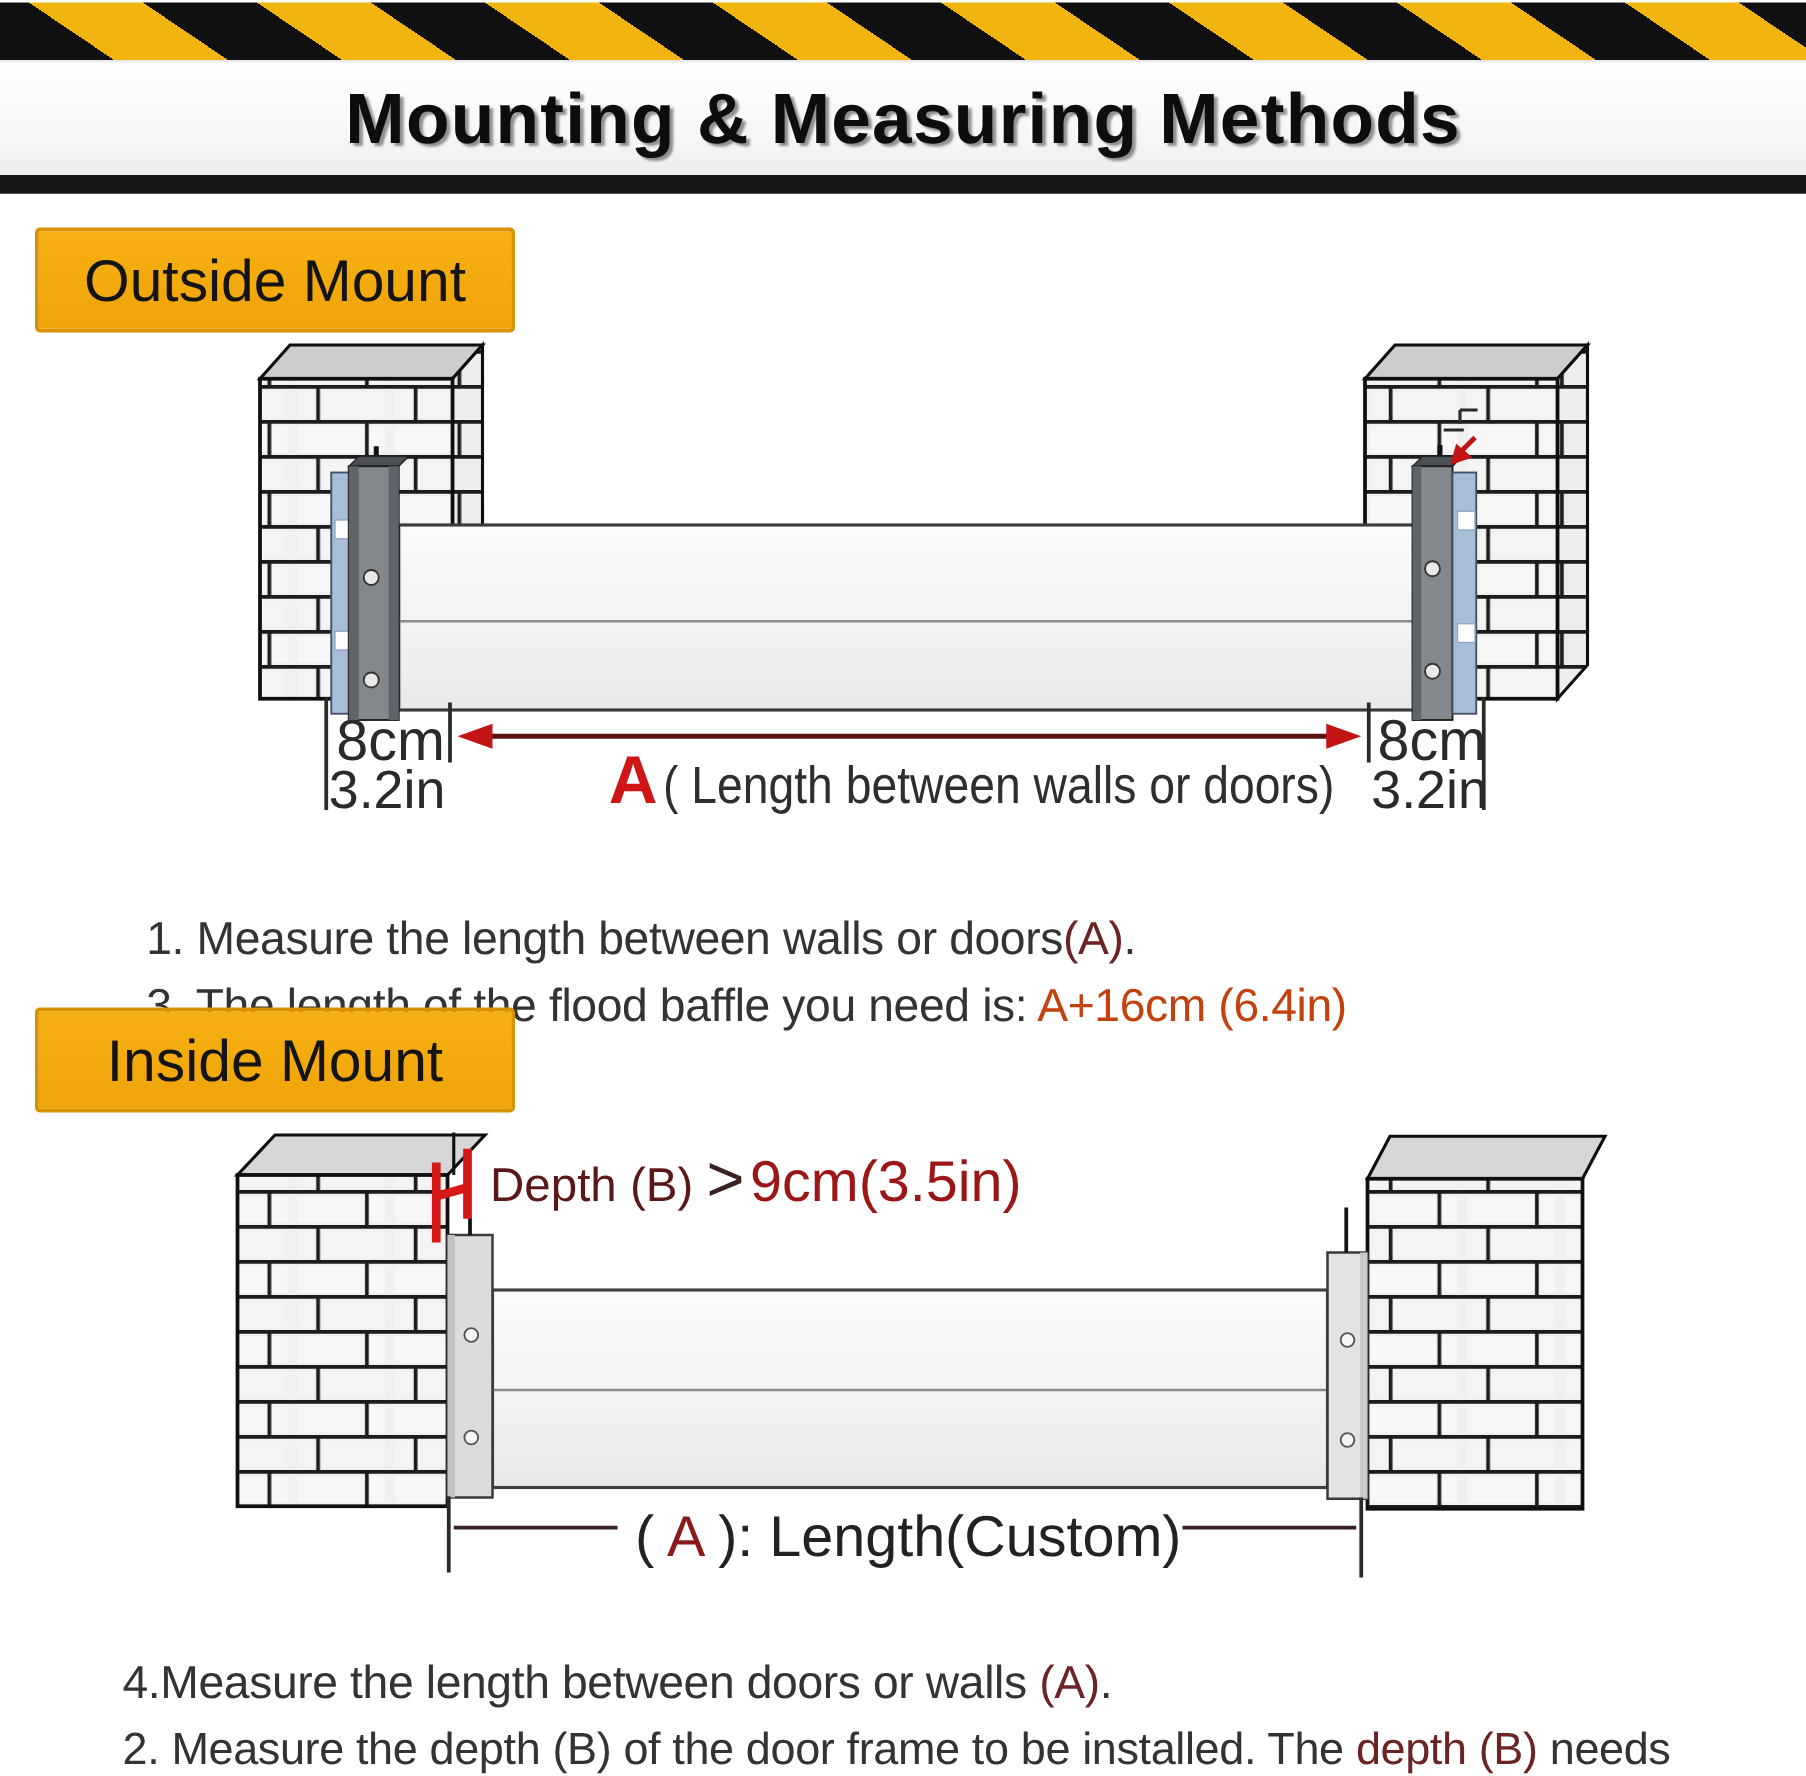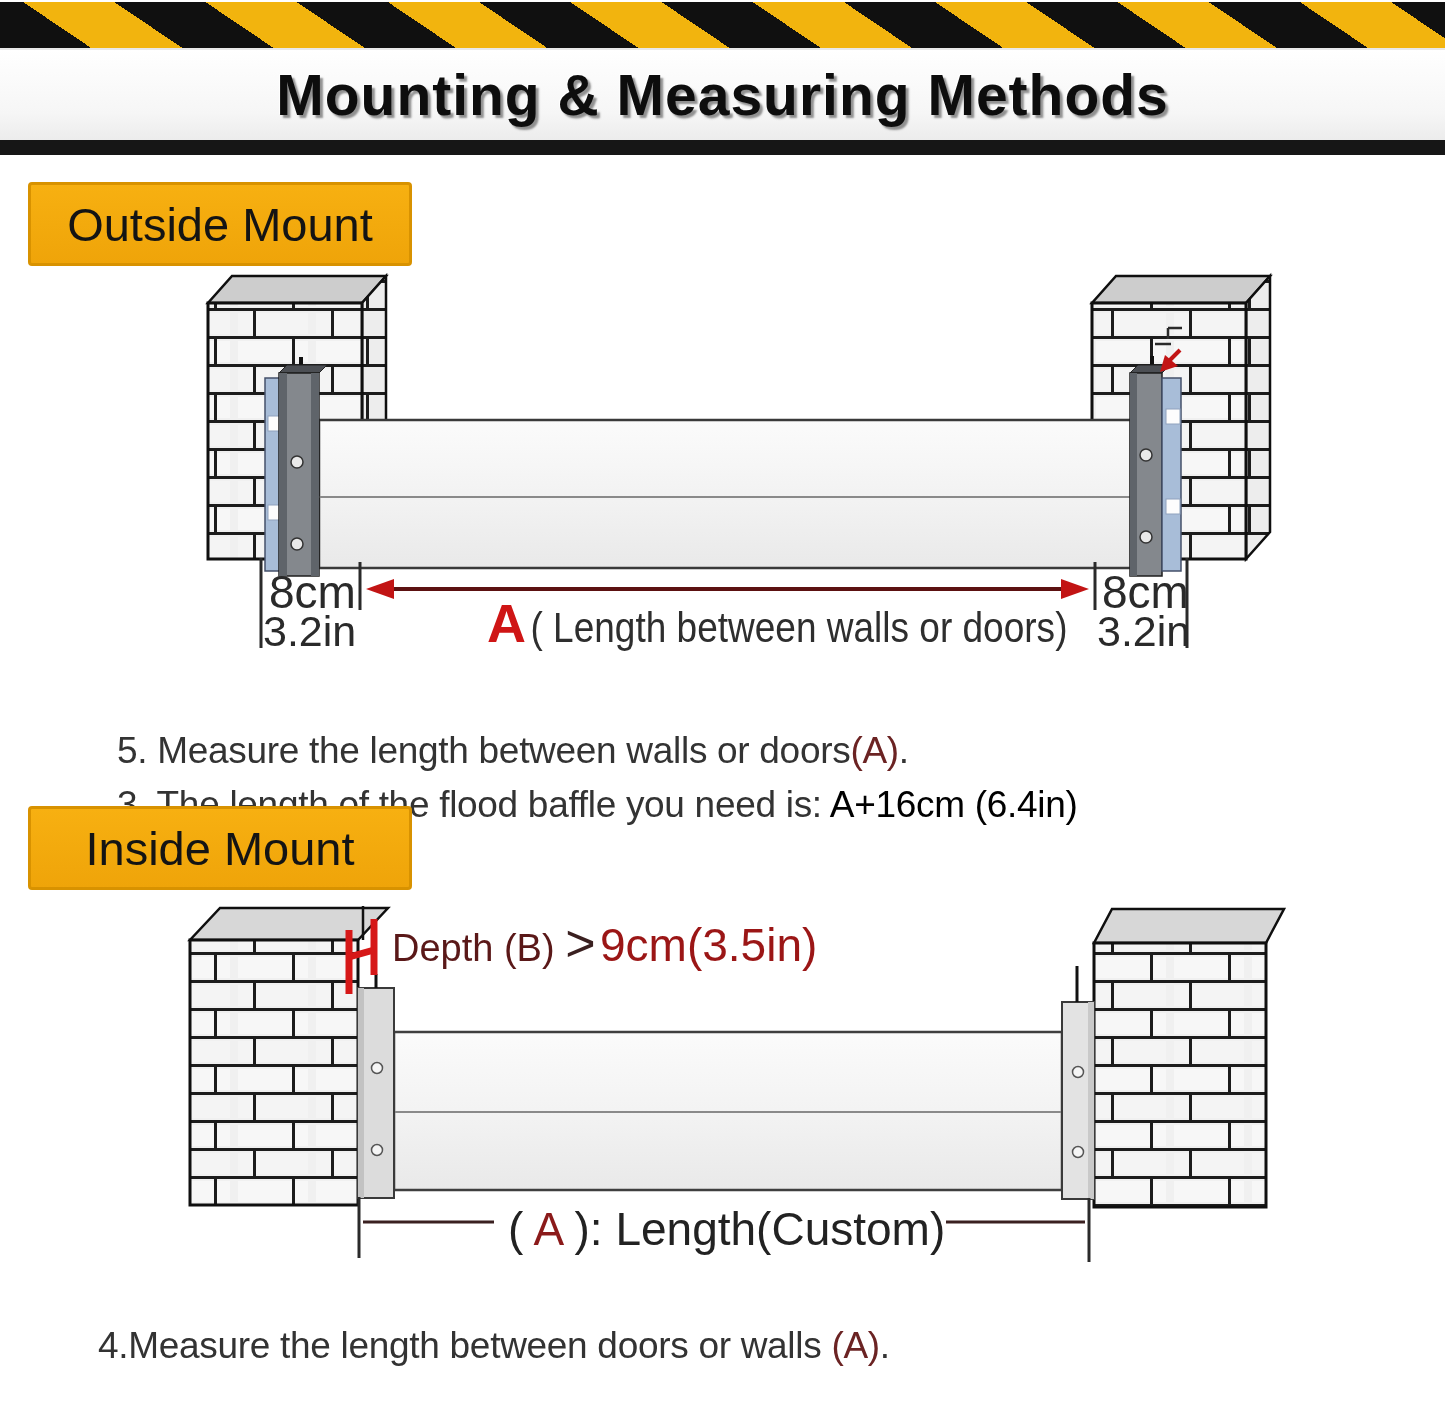--- a/index.html
+++ b/index.html
@@ -26,21 +26,21 @@
   .badge.outside{top:182px;}
   .badge.inside{top:806px;}
 
   
   .diagram{position:absolute;left:0;}
   svg text{font-family:"Liberation Sans",sans-serif;}
 
   
   .step{position:absolute;white-space:nowrap;font-size:37px;color:#333;letter-spacing:-0.3px;}
   .maroon{color:#6b2323;}
-  .dkred{color:#000000;}
+  .dkred{color:#c2410c;}
 </style>
 </head>
 <body>
 
 <div class="page">
 
   <div class="hazard"></div>
   <div class="title-strip">
     <h1>Mounting &amp; Measuring Methods</h1>
   </div>
@@ -126,21 +126,21 @@
       <text x="263" y="646" font-size="43" fill="#2a2a2a">3.2in</text>
       <text x="1102" y="608" font-size="46" fill="#2a2a2a">8cm</text>
       <text x="1097" y="646" font-size="43" fill="#2a2a2a">3.2in</text>
       <text x="487" y="642">
         <tspan font-size="54" font-weight="bold" fill="#cf1515">A</tspan>
         <tspan font-size="42" fill="#2e2e2e" textLength="537" lengthAdjust="spacingAndGlyphs">( Length between walls or doors)</tspan>
       </text>
     </g>
   </svg>
 
-  <p class="step" style="top:693px;left:117px"><span>5. Measure the length between walls or doors</span><span class="maroon">(A)</span><span>.</span></p>
+  <p class="step" style="top:693px;left:117px"><span>1. Measure the length between walls or doors</span><span class="maroon">(A)</span><span>.</span></p>
   <p class="step" style="top:747px;left:117px"><span>3. The length of the flood baffle you need is: </span><span class="dkred">A+16cm (6.4in)</span></p>
 
   <div class="badge inside">Inside Mount</div>
 
   <svg class="diagram" style="top:895px" width="1445" height="390" viewBox="0 895 1445 390">
 
     <g>
       <polygon points="190,940 358,940 388,908 220,908" fill="#d7d7d7" stroke="#0f0f0f" stroke-width="2.5"></polygon>
       <rect x="190" y="940" width="168" height="265" fill="url(#brick)" stroke="#0f0f0f" stroke-width="3"></rect>
       <line x1="363" y1="906" x2="363" y2="940" stroke="#111" stroke-width="2.5"></line>
@@ -191,15 +191,16 @@
       <line x1="946" y1="1222" x2="1085" y2="1222" stroke="#3a2020" stroke-width="3"></line>
       <text x="508" y="1245" font-size="46">
         <tspan fill="#222">(</tspan>
         <tspan fill="#8b1a1a">A</tspan>
         <tspan fill="#222">): Length(Custom)</tspan>
       </text>
     </g>
   </svg>
 
   <p class="step" style="top:1288px;left:98px"><span>4.Measure the length between doors or walls </span><span class="maroon">(A)</span><span>.</span></p>
+  <p class="step" style="top:1342px;left:98px;font-size:36px"><span>2. Measure the depth (B) of the door frame to be installed. The </span><span class="maroon">depth (B)</span><span> needs</span></p>
   <p class="step" style="top:1382px;left:57px;font-size:36px">to be greater than 9cm (3.5in) before the flood protection baffle can be installed.</p>
 
 </div>
 
 </body></html>

